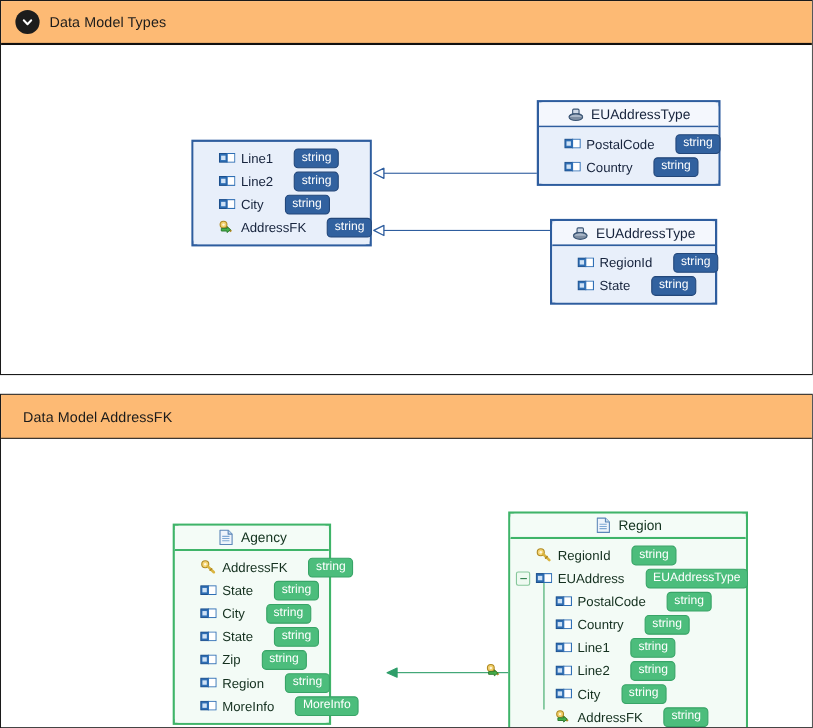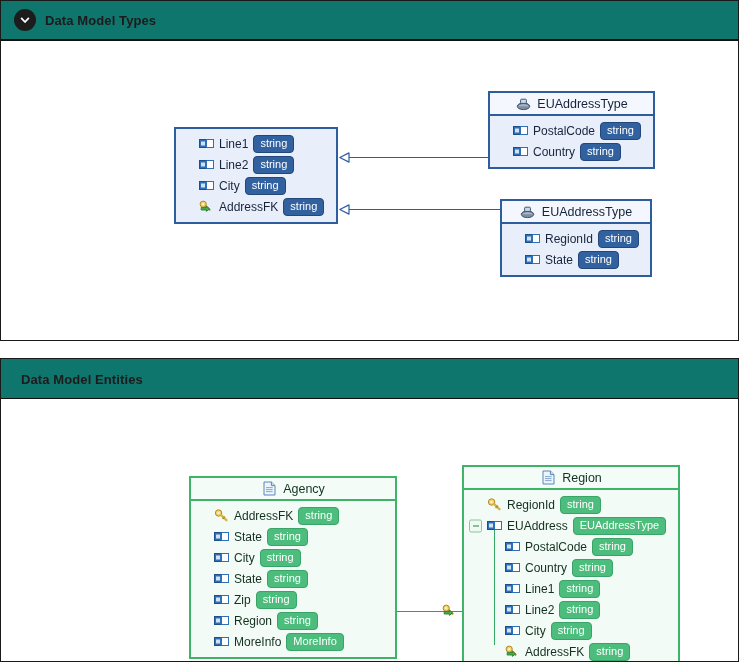--- a/index.html
+++ b/index.html
@@ -21,22 +21,21 @@
     position: absolute;
     background: #ffffff;
     border: 1px solid #1a1a1a;
     box-sizing: border-box;
   }
   .panel-header {
     position: relative;
     height: 40px;
     border-bottom: 2px solid #101010;
     box-sizing: border-box;
-    background: #0f766e;
-    font-weight: bold;
+    background: #fdba74;
   }
   .panel-header.thin { border-bottom-width: 1px; }
   .panel-title {
     position: absolute;
     left: 44px;
     top: 50%;
     transform: translateY(-50%);
     font-size: 13px;
     color: #1b1b1b;
     letter-spacing: .1px;
@@ -89,21 +88,21 @@
     position: relative;
     display: flex;
     align-items: center;
     height: 21px;
     padding-left: 22px;
     font-size: 12px;
     white-space: nowrap;
   }
   .row .fname { margin-left: 5px; }
   .badge {
-    margin-left: 5px;
+    margin-left: 19px;
     border-radius: 4px;
     padding: 1px 6px 2px 6px;
     font-size: 11px;
     color: #ffffff;
     line-height: 13px;
     box-sizing: border-box;
   }
 
   
   .ent.blue {
@@ -328,41 +327,41 @@
             <span class="badge">string</span>
           </div>
         </div>
       </div>
 
     </div>
   </div>
 
   <div class="panel" style="left:0px; top:358px; width:739px; height:304px;">
     <div class="panel-header thin">
-      <div class="panel-title noicon">Data Model Entities</div>
+      <div class="panel-title noicon">Data Model AddressFK</div>
     </div>
 
     <div class="panel-canvas">
 
       <div class="conn g" style="left:350px; top:212px; width:120px; height:2px;">
         <div class="ln" style="left:8px; top:0px; width:112px; height:1px;"></div>
         <svg class="arrowhead" style="left:0px; top:-5px;" width="11" height="11" viewBox="0 0 11 11">
           <path d="M0.8 5.5 L10 1.3 L10 9.7 Z" fill="#2f9e6a" stroke="#2f9e6a" stroke-width="1" stroke-linejoin="round"></path>
         </svg>
       </div>
       <div class="conn g" style="left:440px; top:204px;">
         <svg width="16" height="13" viewBox="0 0 16 13">
           <circle cx="5.2" cy="4.2" r="3.1" fill="#f2d06b" stroke="#b08a23" stroke-width="1"></circle>
           <circle cx="5.2" cy="4.2" r="1.1" fill="#fdf6dd"></circle>
           <path d="M7.6 6.0 L12.2 10.4" stroke="#b08a23" stroke-width="2" fill="none"></path>
           <path d="M3.2 7.6 L8.4 7.6 L8.4 6.2 L11.6 8.8 L8.4 11.4 L8.4 10.0 L3.2 10.0 Z" fill="#46b04a" stroke="#2d7c31" stroke-width="0.9" stroke-linejoin="round"></path>
         </svg>
       </div>
 
-      <div class="ent green" style="left:188px; top:77px; width:208px;">
+      <div class="ent green" style="left:156px; top:77px; width:144px;">
         <div class="ent-title">
           <span class="ico">
             <svg width="13" height="15" viewBox="0 0 13 15">
               <path d="M1 1 H8.4 L12 4.6 V14 H1 Z" fill="#eef4fb" stroke="#5b86b8" stroke-width="1" stroke-linejoin="round"></path>
               <path d="M8.4 1 V4.6 H12" fill="#c9dcf0" stroke="#5b86b8" stroke-width="1" stroke-linejoin="round"></path>
               <path d="M3 6.6 H9.6 M3 8.6 H9.6 M3 10.6 H9.6" stroke="#7fa8d4" stroke-width="1"></path>
             </svg>
           </span>
           <span>Agency</span>
         </div>

